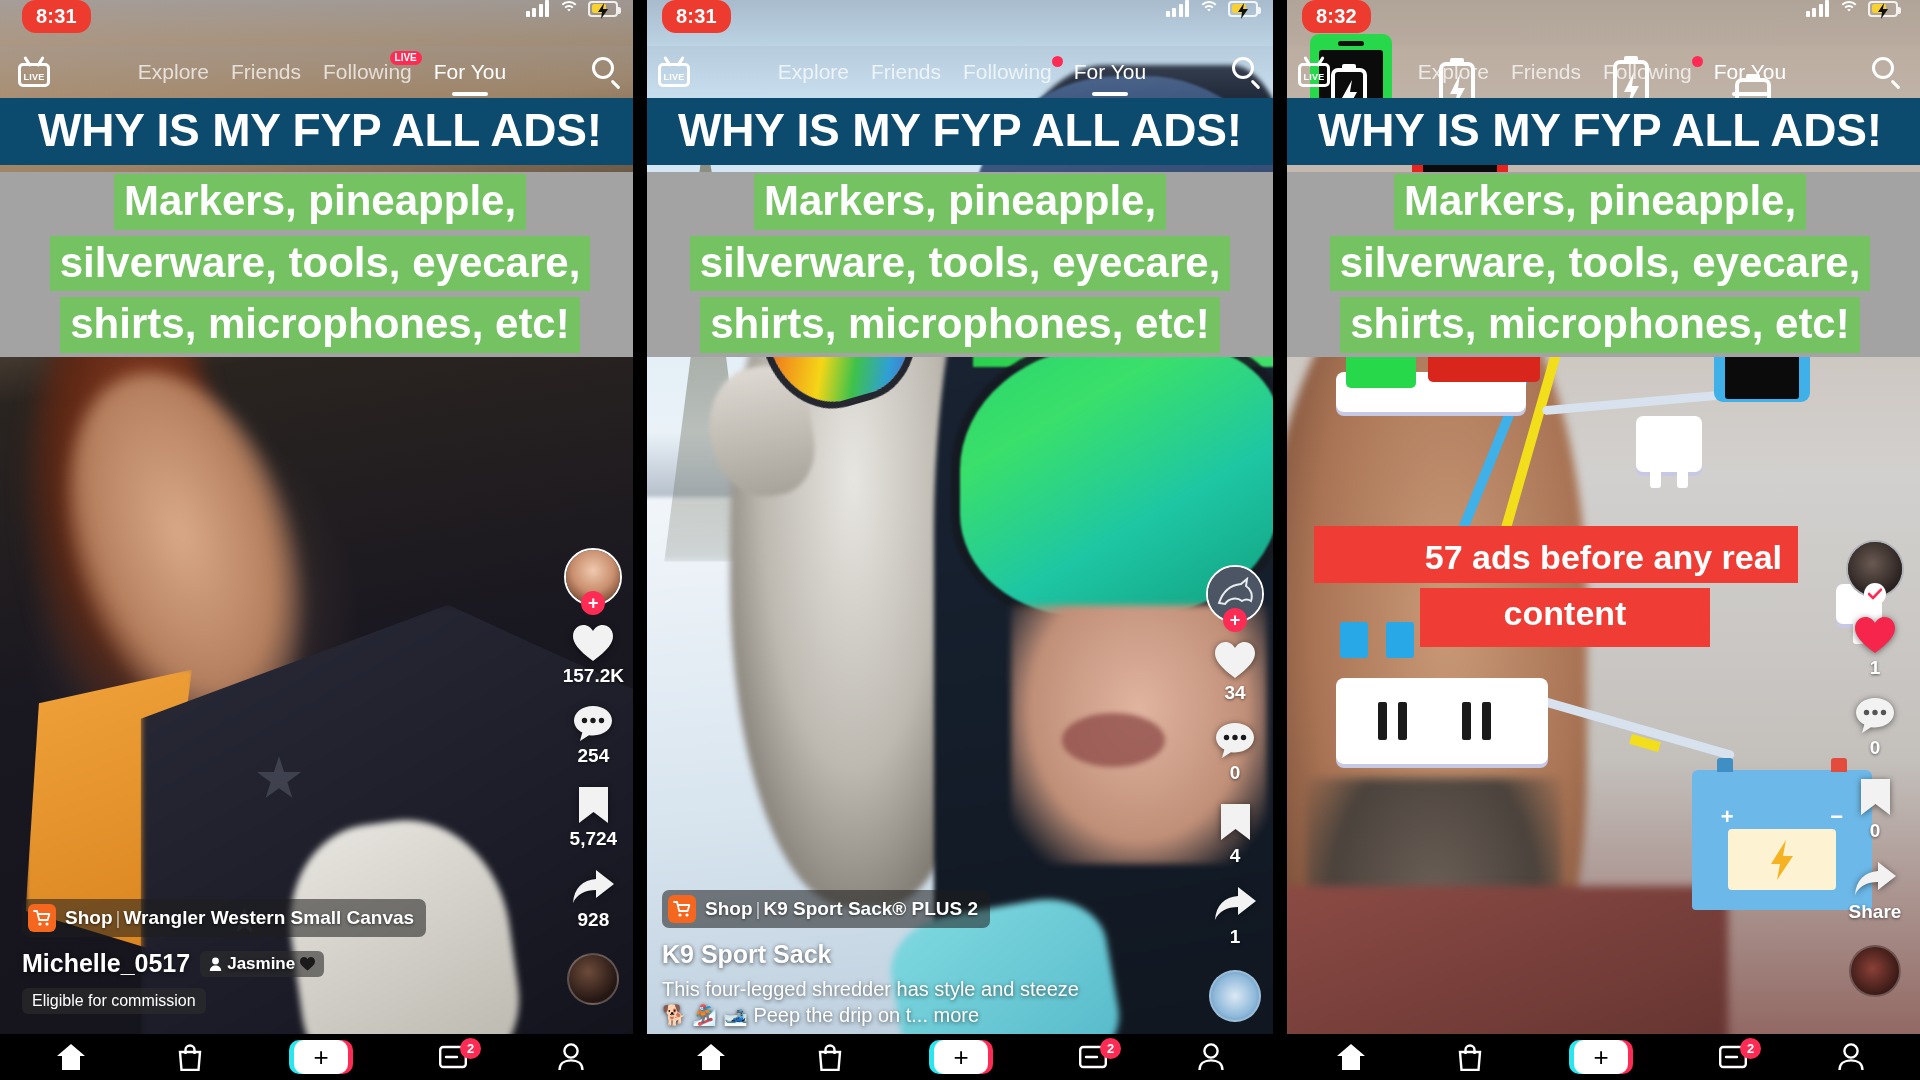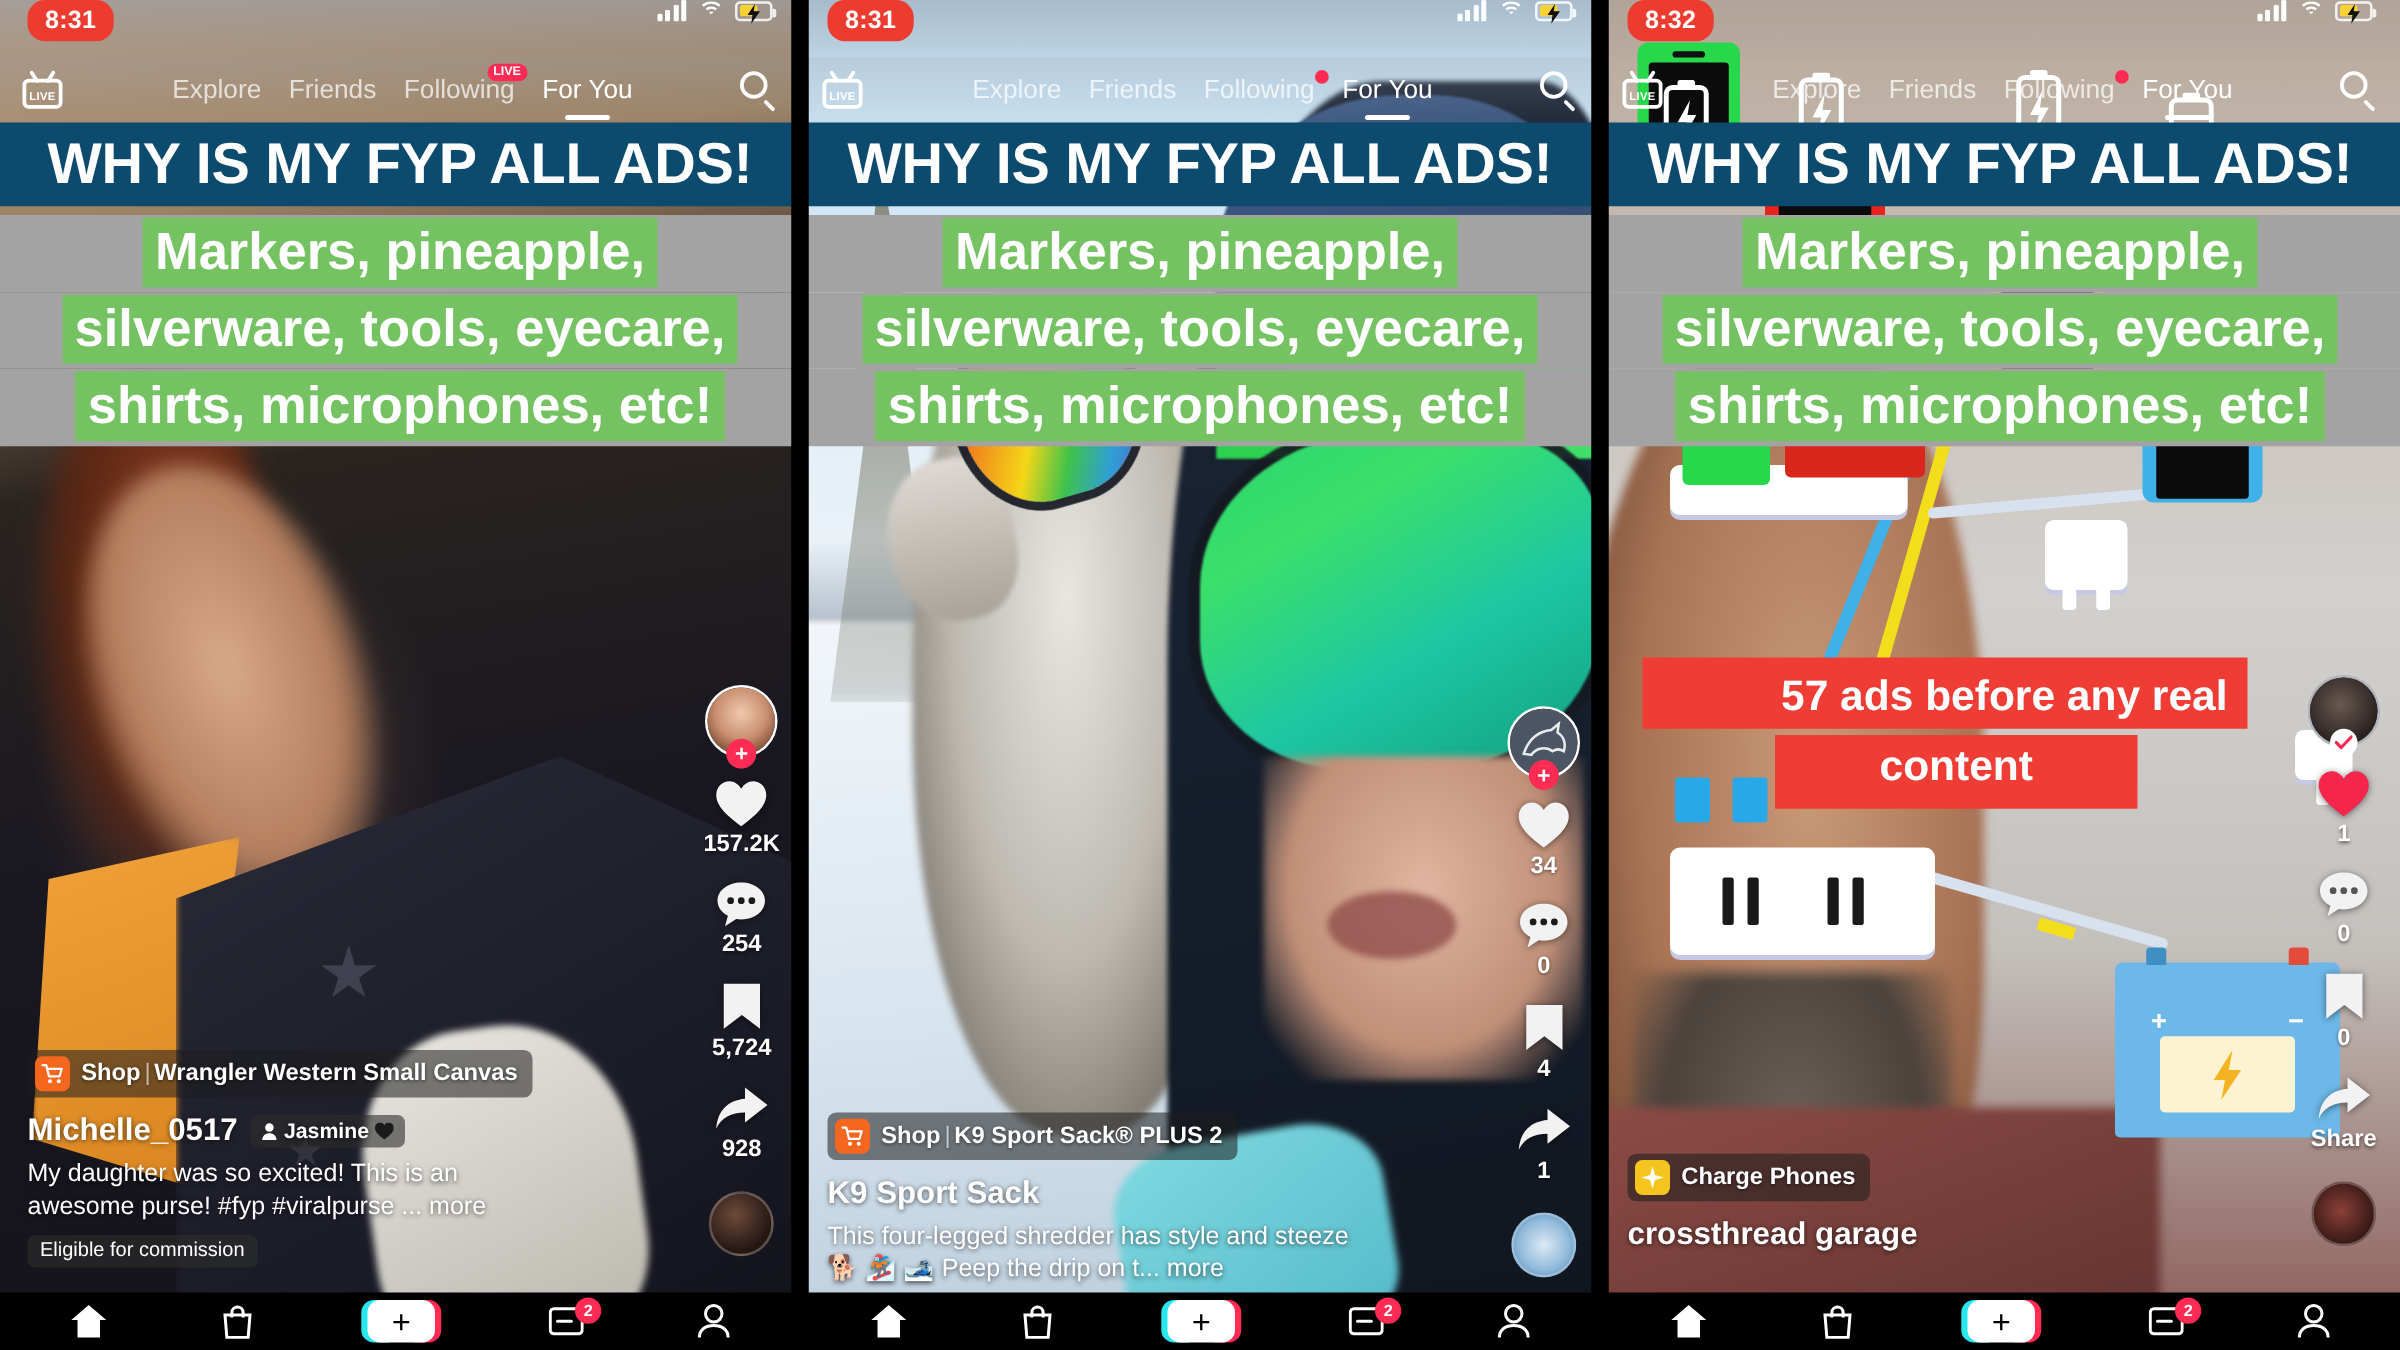--- a/index.html
+++ b/index.html
@@ -348,21 +348,20 @@
           <svg width="13" height="14" viewBox="0 0 13 14">
               <circle cx="6.5" cy="4" r="3.4" fill="#fff"></circle>
               <path d="M0.8 14c0-3.4 2.6-5.4 5.7-5.4s5.7 2 5.7 5.4z" fill="#fff"></path>
             </svg>
           <span>Jasmine</span>
           <svg width="15" height="14" viewBox="0 0 15 14">
               <path d="M7.5 13.5 C1.8 9.2 0 6.8 0 4.3 C0 1.9 1.9 0 4.2 0 C5.6 0 6.8 0.9 7.5 2.1 C8.2 0.9 9.4 0 10.8 0 C13.1 0 15 1.9 15 4.3 C15 6.8 13.2 9.2 7.5 13.5Z" fill="#1a1a1a"></path>
             </svg>
         </span>
       </div>
-      <div class="desc">My daughter was so excited! This is an awesome purse! #fyp #viralpurse ... more</div>
       <div class="chip">Eligible for commission</div>
     </div>
 
     <div class="tabbar">
       <div class="tabitem">
         <svg width="30" height="28" viewBox="0 0 30 28">
             <path d="M15 1 L29 13 H24 V27 H6 V13 H1 Z" fill="#fff"></path>
           </svg>
       </div>
       <div class="tabitem">
@@ -747,31 +746,20 @@
         <div class="shareic">
           <svg viewBox="0 0 44 38" width="44" height="38">
               <path d="M25 2 L43 16 L25 30 V22 C14 22 6 26 2 35 C3 20 12 12 25 11 Z" fill="#f2f2f2"></path>
             </svg>
         </div>
         <div class="railcount">Share</div>
       </div>
       <div class="discbtn" style="background: radial-gradient(circle at 45% 45%, #8a4038 0%, #3a1a16 70%)"></div>
     </div>
 
-    <div class="info" style="bottom:78px">
-      <div class="shoprow">
-        <div class="cart" style="background:#f5c51f">
-          <svg width="20" height="20" viewBox="0 0 20 20">
-              <path d="M10 1 L12 8 L19 10 L12 12 L10 19 L8 12 L1 10 L8 8 Z" fill="#fff"></path>
-            </svg>
-        </div>
-        <div class="shoptext">Charge Phones</div>
-      </div>
-      <div class="handle">crossthread garage</div>
-    </div>
 
     <div class="tabbar">
       <div class="tabitem">
         <svg width="30" height="28" viewBox="0 0 30 28">
             <path d="M15 1 L29 13 H24 V27 H6 V13 H1 Z" fill="#fff"></path>
           </svg>
       </div>
       <div class="tabitem">
         <svg width="26" height="28" viewBox="0 0 26 28">
             <path d="M3 9 H23 L21.5 27 H4.5 Z" fill="none" stroke="#fff" stroke-width="2.4"></path>

